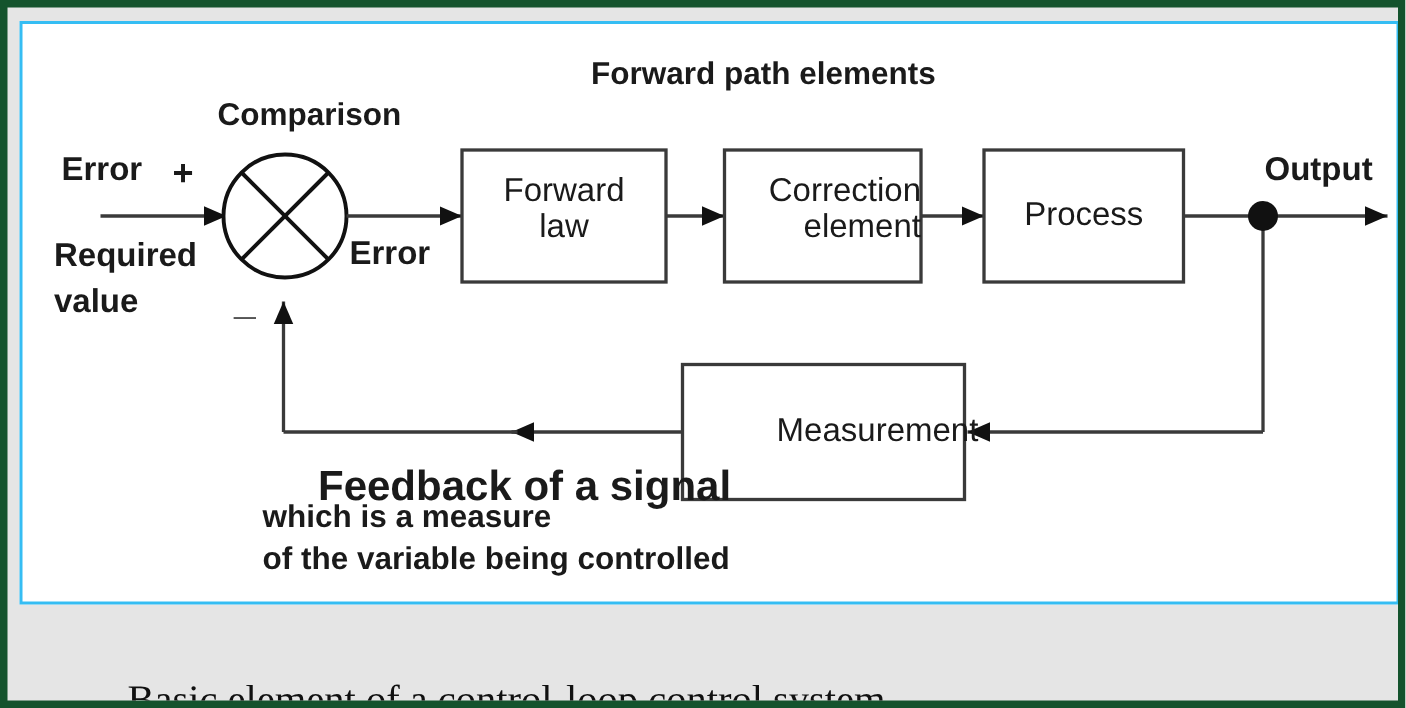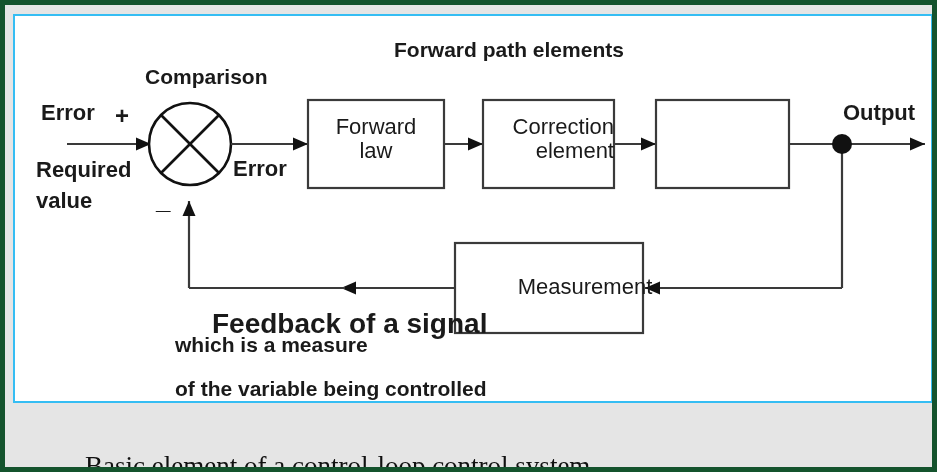--- a/index.html
+++ b/index.html
@@ -143,24 +143,27 @@
   <div class="boxlabel" style="left:303px; top:110px; width:136px; font-size:22px;">
     <div>Forward</div>
     <div>law</div>
   </div>
 
   <div class="boxlabel" style="left:478px; top:110px; width:131px; font-size:22px;text-align:right;">
     <div>Correction</div>
     <div>element</div>
   </div>
 
+  <div class="boxlabel" style="left:651px; top:126px; width:133px; font-size:22px;">
+    <div>Process</div>
+  </div>
 
   <div class="boxlabel" style="left:450px; top:270px; width:188px; font-size:22px;padding-left:36px;">
     <div>Measurement</div>
   </div>
 
   <div class="dlabel" style="left:170px; top:302px; font-size:28px;margin-left:37px;">Feedback of a signal</div>
   <div class="dlabel" style="left:170px; top:328px; font-size:21px;">which is a measure</div>
-  <div class="dlabel" style="left:170px; top:372px; font-size:21px;">of the variable being controlled</div>
+  <div class="dlabel" style="left:170px; top:356px; font-size:21px;">of the variable being controlled</div>
 
   <div id="caption">Basic element of a control-loop control system</div>
 
 </div>
 
 </body></html>

